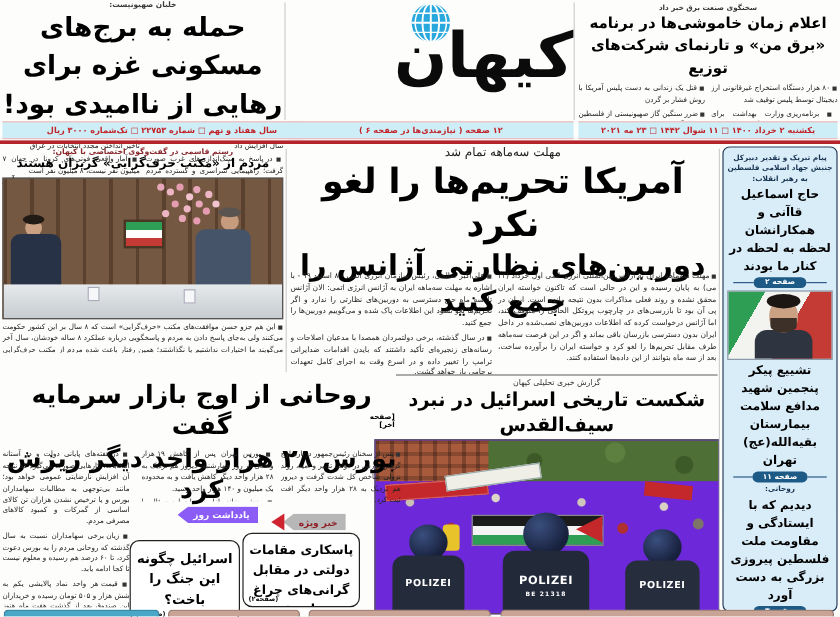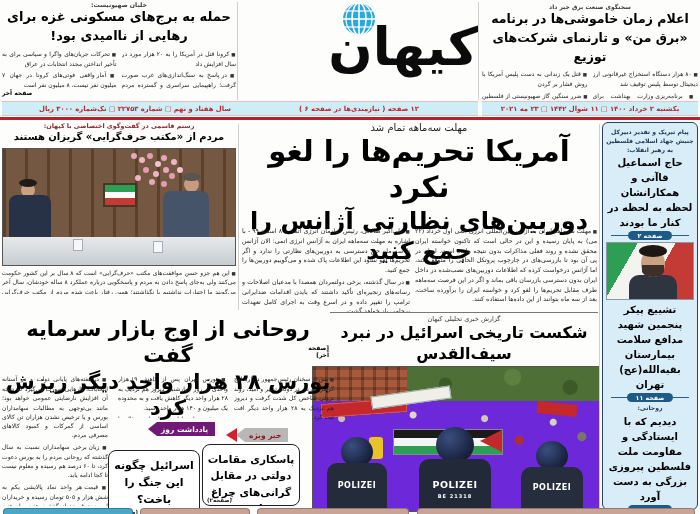--- a/index.html
+++ b/index.html
@@ -38,37 +38,37 @@
   .sb-hair{position:absolute;left:32px;top:2px;width:28px;height:12px;border-radius:50%;background:#1c1713;}
   .sb-beard{position:absolute;left:35px;top:22px;width:22px;height:12px;border-radius:0 0 48% 48%;background:#3c3028;}
   .sb-suit{position:absolute;left:22px;top:32px;width:48px;height:24px;border-radius:10px 10px 0 0;background:#2e3440;}
   
   .teaser{position:absolute;background:#fff;border:1.2px solid #222;border-radius:8px;text-align:center;
           padding:6px 3px 10px;box-sizing:border-box;overflow:hidden;}
   .teaser .ttl{font-size:11px;font-weight:bold;line-height:1.55;color:#000;}
   .teaser .pg{position:absolute;bottom:2px;left:4px;font-size:5.5px;font-weight:bold;}
   .tag{position:absolute;height:14px;font-size:7.5px;font-weight:bold;display:flex;align-items:center;
        padding:0 7px 0 13px;clip-path:polygon(0 50%,9px 0,100% 0,100% 100%,9px 100%);}
-  .tag-red{background:#701a75;color:#fff;}
+  .tag-red{background:#8b5cf6;color:#fff;}
   .tag-gray{background:#b7b7b7;color:#8d1d22;}
   
   .ph{position:absolute;border:1px solid #555;overflow:hidden;background:#6d28d9;}
   .block{position:absolute;}
   .poltxt{position:absolute;color:#fff;font-weight:bold;text-align:center;letter-spacing:.5px;}
   
   .bbar{position:absolute;top:508px;height:6px;border-radius:4px 4px 0 0;border:1px solid rgba(0,0,0,.25);border-bottom:none;box-sizing:border-box;}
 </style>
 </head>
 <body>
 
 <div id="page">
 
   <div class="abs" style="left:2px;top:1px;width:234px;">
     <div class="ctr kick" style="font-size:6.2px;">خلبان صهیونیست:</div>
-    <div class="ctr hl" style="font-size:13px;line-height:1.45;text-align:center;">حمله به برج‌های مسکونی غزه برای رهایی از ناامیدی بود!</div>
+    <div class="ctr hl" style="font-size:22px;line-height:1.45;text-align:center;">حمله به برج‌های مسکونی غزه برای رهایی از ناامیدی بود!</div>
     <div class="two-col" style="margin-top:3px;height:40px;">
       <div class="bt">
         <p class="sqb">کرونا قتل در آمریکا را به ۲۰ هزار مورد در سال افزایش داد</p>
         <p class="sqb">در پاسخ به سنگ‌اندازی‌های غرب صورت گرفت؛ راهپیمایی سراسری و گسترده مردم سوریه در حمایت از انتخابات ریاست جمهوری</p>
       </div>
       <div class="bt">
         <p class="sqb">تحرکات جریان‌های واگرا و سیاسی برای به تأخیر انداختن مجدد انتخابات در عراق</p>
         <p class="sqb">آمار واقعی فوتی‌های کرونا در جهان ۷ میلیون نفر نیست، ۸ میلیون نفر است</p>
       </div>
     </div>

